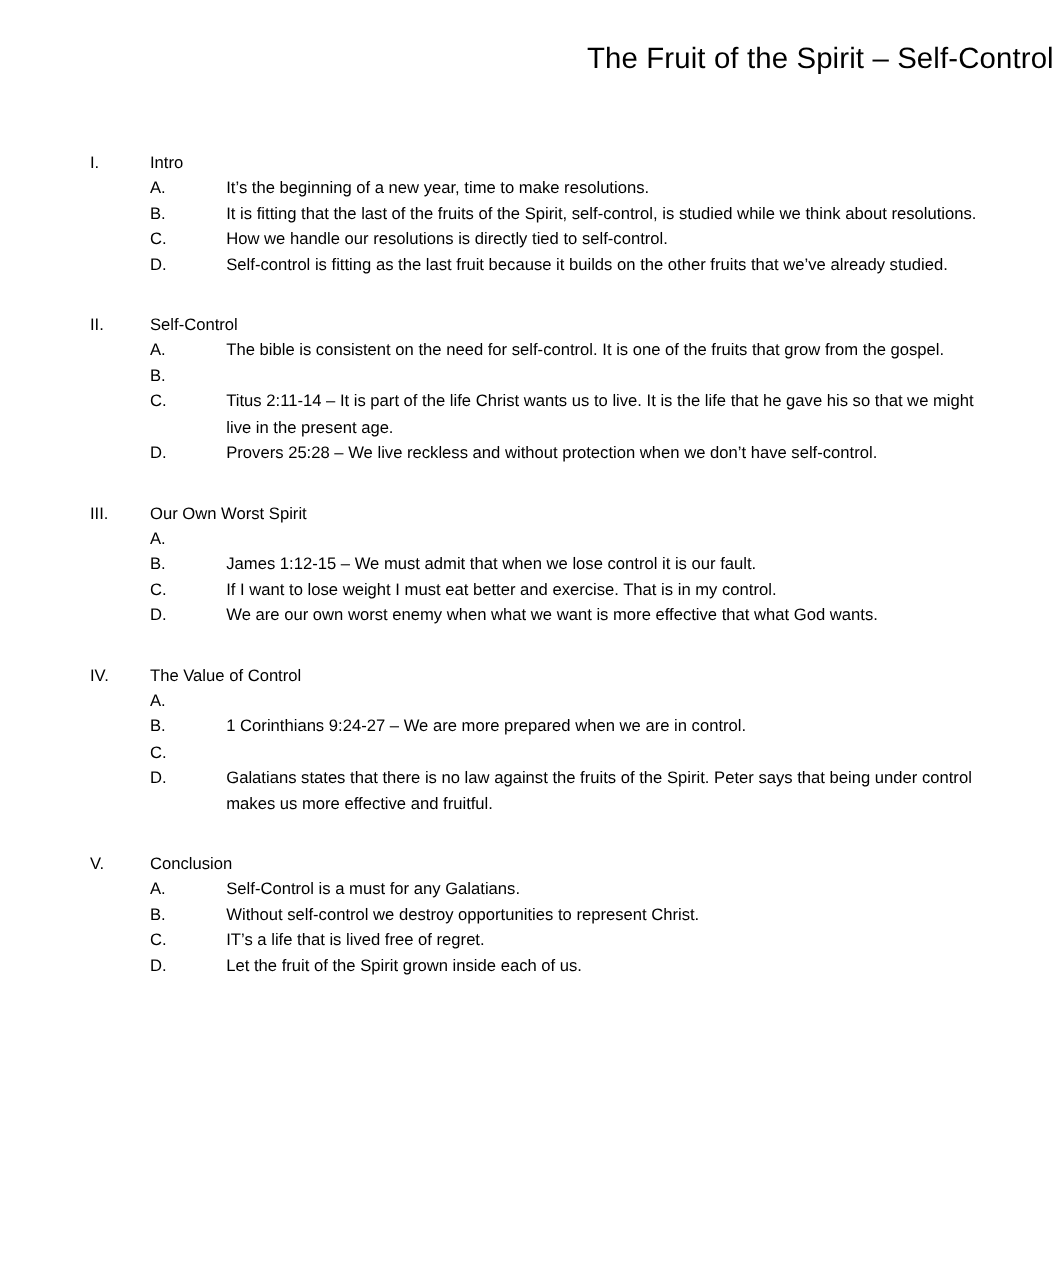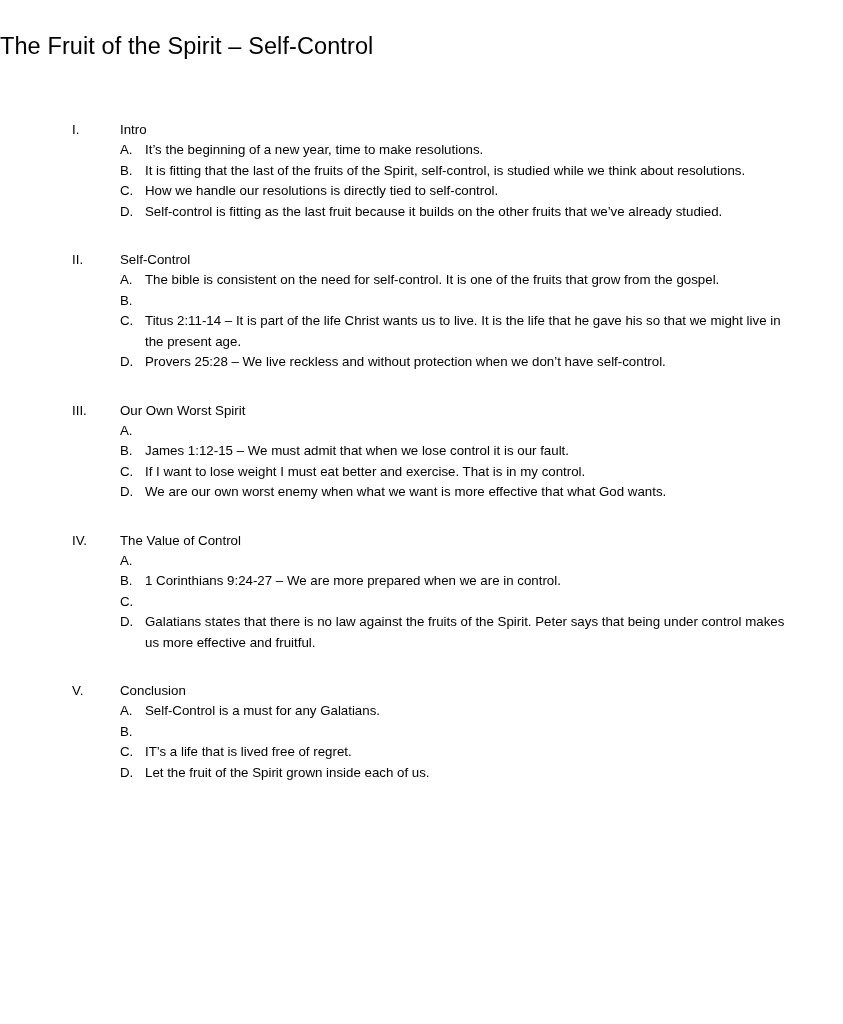--- a/index.html
+++ b/index.html
@@ -16,21 +16,21 @@
     overflow: hidden;
   }
   .page {
     width: 843px;
     height: 1024px;
     box-sizing: border-box;
     padding: 0;
     position: relative;
   }
   .doc-title {
-    text-align: left;
+    text-align: right;
     font-size: 23.5px;
     font-weight: normal;
     letter-spacing: 0.1px;
     margin: 0;
     padding-top: 33px;
     color: #000;
   }
   .outline {
     margin-top: 60px;
     padding-left: 72px;
@@ -67,20 +67,21 @@
   }
   .sub-letter {
     width: 25px;
     flex: 0 0 25px;
     margin-left: 48px;
     font-size: 13.3px;
   }
   .sub-text {
     flex: 1;
     max-width: 676px;
+    margin-left: 36px;
   }
 </style>
 </head>
 <body>
 
 <div class="page">
   <h1 class="doc-title">The Fruit of the Spirit – Self-Control</h1>
 
   <div class="outline">
 
@@ -185,20 +186,21 @@
         <span class="roman">V.</span>
         <span class="section-title">Conclusion</span>
       </div>
       <ul class="sub-list">
         <li class="sub-item">
           <span class="sub-letter">A.</span>
           <span class="sub-text">Self-Control is a must for any Galatians.</span>
         </li>
         <li class="sub-item">
           <span class="sub-letter">B.</span>
+          <span class="sub-text">Without self-control we destroy opportunities to represent Christ.</span>
         </li>
         <li class="sub-item">
           <span class="sub-letter">C.</span>
           <span class="sub-text">IT’s a life that is lived free of regret.</span>
         </li>
         <li class="sub-item">
           <span class="sub-letter">D.</span>
           <span class="sub-text">Let the fruit of the Spirit grown inside each of us.</span>
         </li>
       </ul>

